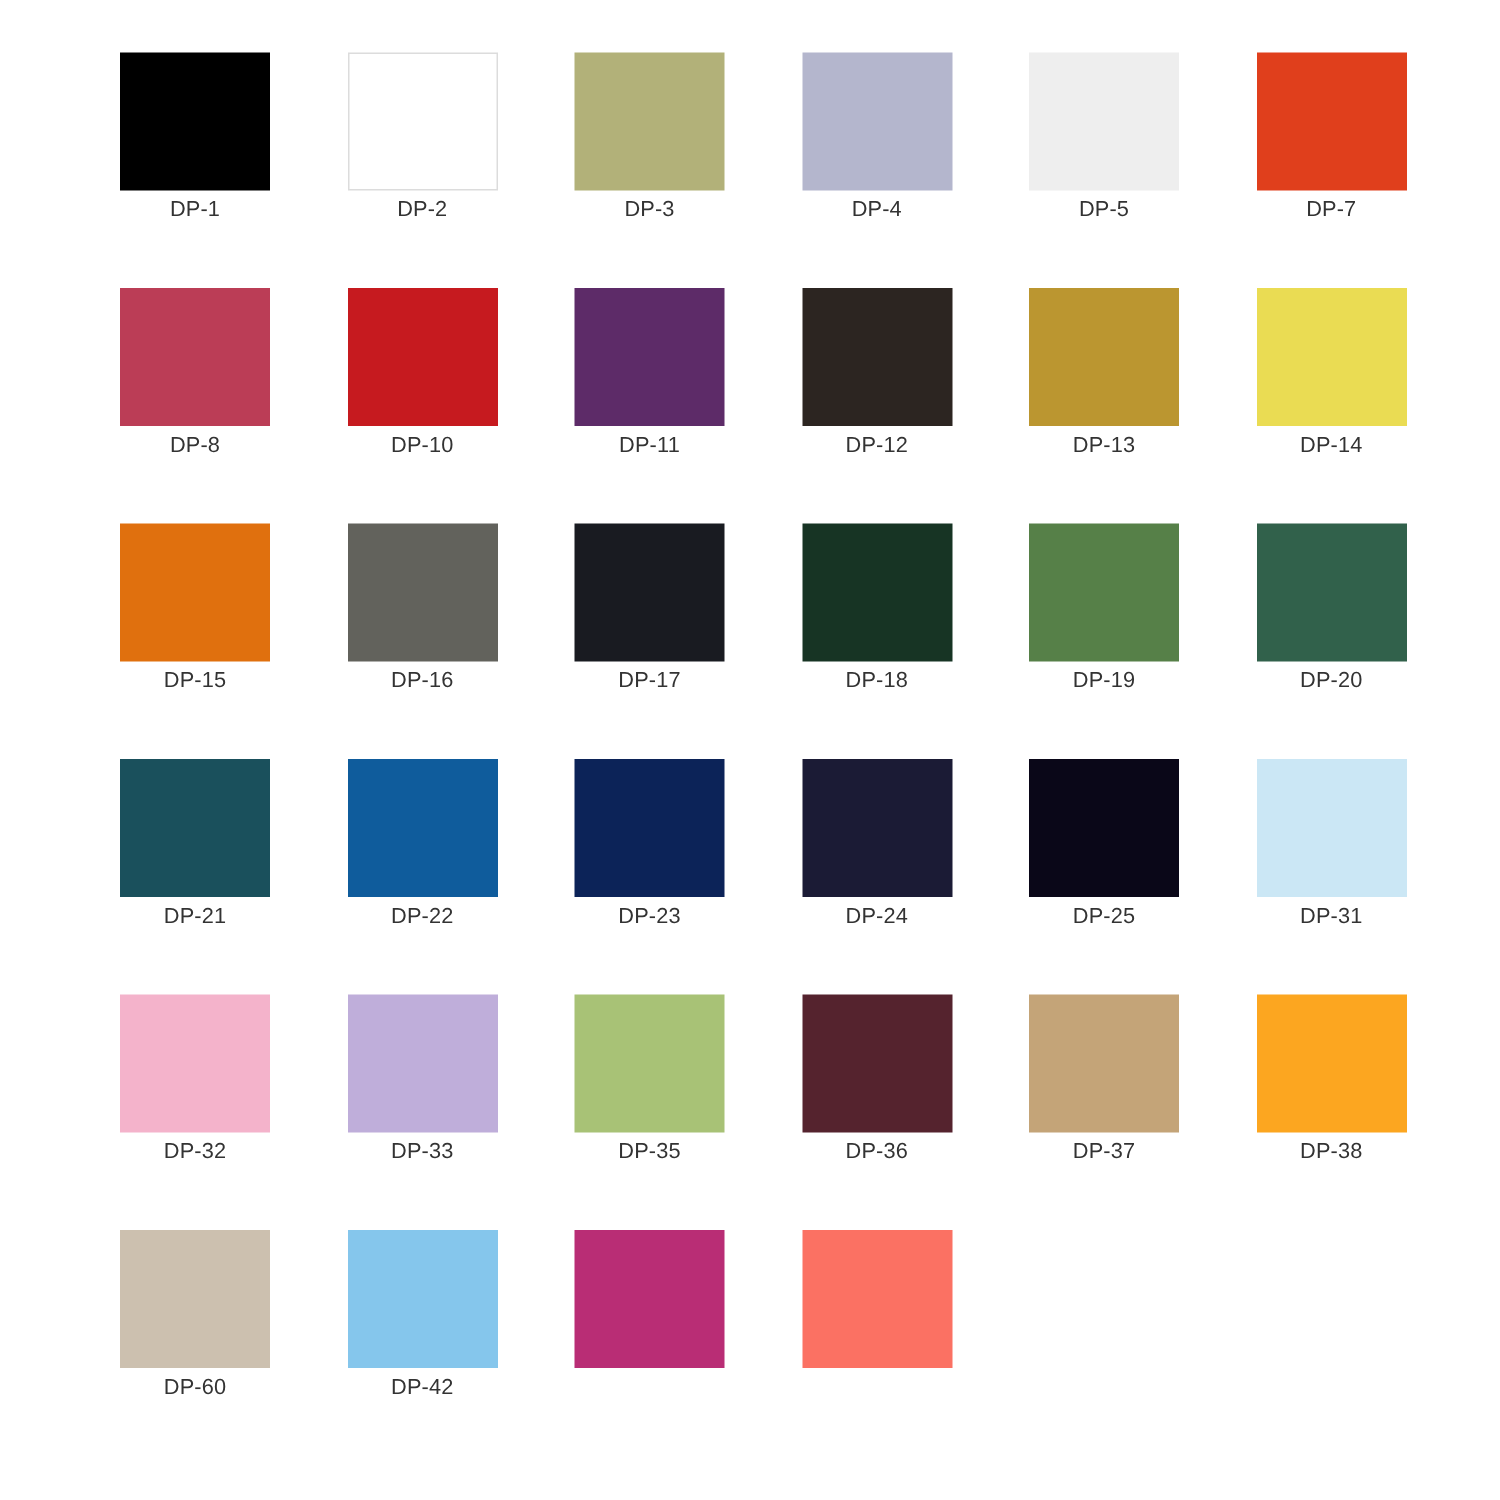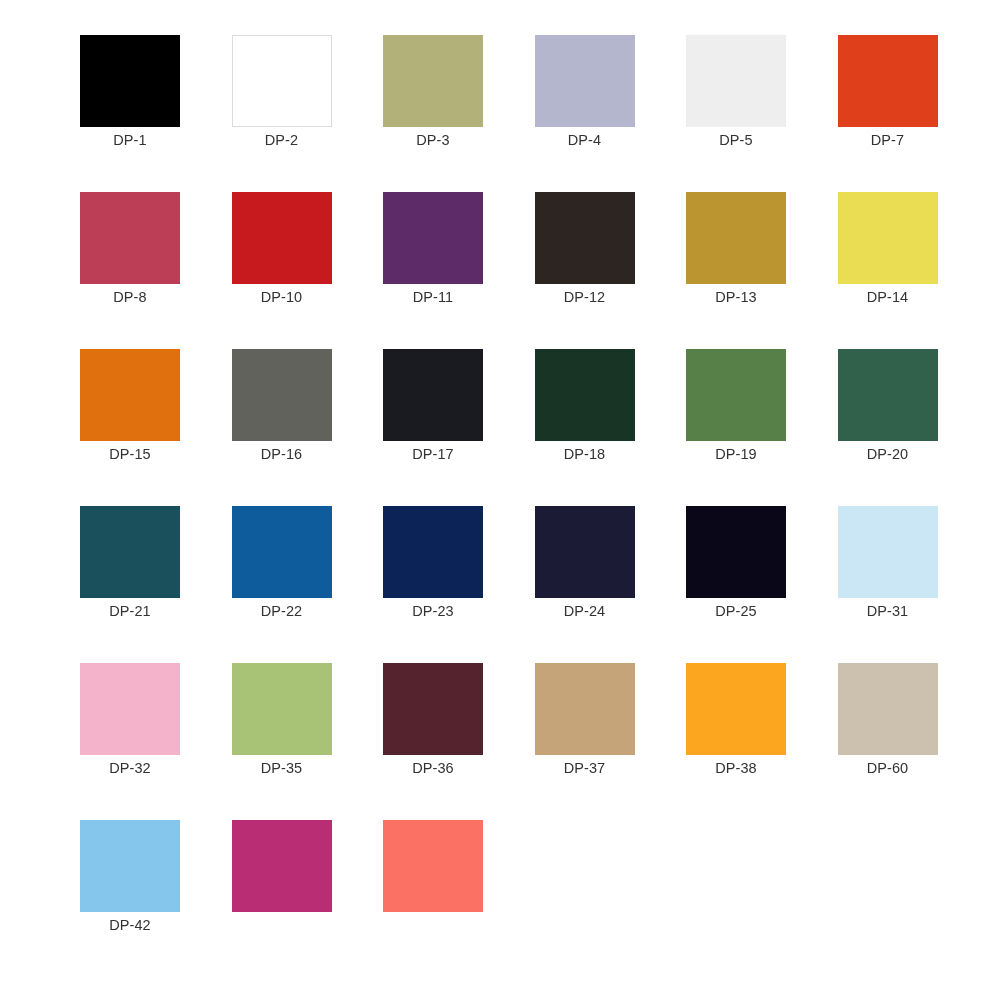--- a/index.html
+++ b/index.html
@@ -163,20 +163,24 @@
       </div>
       <div class="swatch-cell">
         <div class="swatch-chip" style="background-color: rgb(203, 231, 245);"></div>
         <div class="swatch-label">DP-31</div>
       </div>
       <div class="swatch-cell">
         <div class="swatch-chip" style="background-color: rgb(244, 179, 203);"></div>
         <div class="swatch-label">DP-32</div>
       </div>
       <div class="swatch-cell">
+        <div class="swatch-chip" style="background-color: rgb(191, 174, 218);"></div>
+        <div class="swatch-label">DP-33</div>
+      </div>
+      <div class="swatch-cell">
         <div class="swatch-chip" style="background-color: rgb(168, 194, 118);"></div>
         <div class="swatch-label">DP-35</div>
       </div>
       <div class="swatch-cell">
         <div class="swatch-chip" style="background-color: rgb(85, 35, 46);"></div>
         <div class="swatch-label">DP-36</div>
       </div>
       <div class="swatch-cell">
         <div class="swatch-chip" style="background-color: rgb(196, 164, 120);"></div>
         <div class="swatch-label">DP-37</div>

